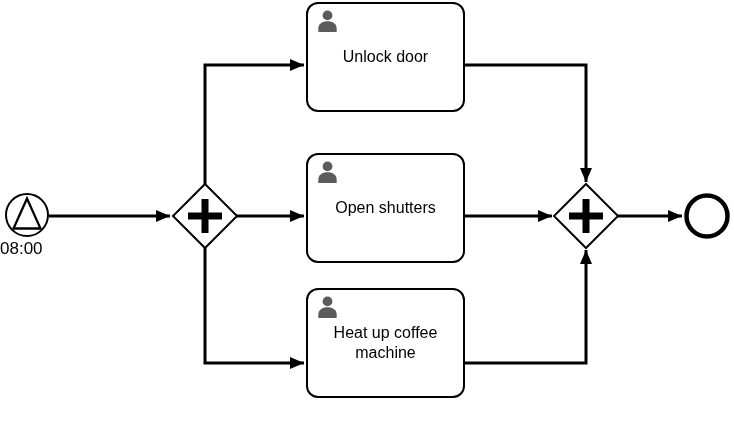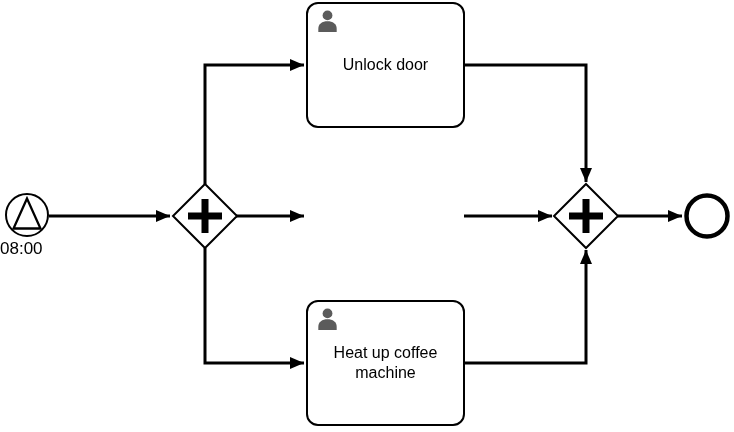--- a/index.html
+++ b/index.html
@@ -14,41 +14,41 @@
   }
   .stage svg.canvas {
     position: absolute;
     left: 0; top: 0;
     width: 734px; height: 432px;
   }
   .task {
     position: absolute;
     left: 306px;
     width: 159px;
-    height: 126px;
+    height: 110px;
     box-sizing: border-box;
     border: 2px solid #000000;
     border-radius: 12px;
     background: #ffffff;
     display: flex;
     align-items: center;
     justify-content: center;
     text-align: center;
     font-size: 16px;
     line-height: 20px;
   }
   .task .label { padding: 0 14px; }
   .task .user-icon {
     position: absolute;
     left: 9px;
     top: 6px;
   }
   #task-1 { top: 2px; }
   #task-2 { top: 153px; }
-  #task-3 { top: 300px; }
+  #task-3 { top: 288px; }
   .start-label {
     position: absolute;
     left: 0px;
     top: 239px;
     width: 54px;
     text-align: left;
     font-size: 17px;
     line-height: 20px;
   }
 </style>
@@ -96,20 +96,27 @@
   </svg>
 
   <div class="task" id="task-1">
     <svg class="user-icon" width="21" height="23" viewBox="0 0 24 26" fill="#5b5b5b">
       <circle cx="12" cy="6" r="5.6"></circle>
       <path d="M1.5,25 L1.5,21.5 C1.5,15.8 6,12.8 12,12.8 C18,12.8 22.5,15.8 22.5,21.5 L22.5,25 Z"></path>
     </svg>
     <span class="label">Unlock door</span>
   </div>
 
+  <div class="task" id="task-2">
+    <svg class="user-icon" width="21" height="23" viewBox="0 0 24 26" fill="#5b5b5b">
+      <circle cx="12" cy="6" r="5.6"></circle>
+      <path d="M1.5,25 L1.5,21.5 C1.5,15.8 6,12.8 12,12.8 C18,12.8 22.5,15.8 22.5,21.5 L22.5,25 Z"></path>
+    </svg>
+    <span class="label">Open shutters</span>
+  </div>
 
   <div class="task" id="task-3">
     <svg class="user-icon" width="21" height="23" viewBox="0 0 24 26" fill="#5b5b5b">
       <circle cx="12" cy="6" r="5.6"></circle>
       <path d="M1.5,25 L1.5,21.5 C1.5,15.8 6,12.8 12,12.8 C18,12.8 22.5,15.8 22.5,21.5 L22.5,25 Z"></path>
     </svg>
     <span class="label">Heat up coffee machine</span>
   </div>
 
   <div class="start-label">08:00</div>

